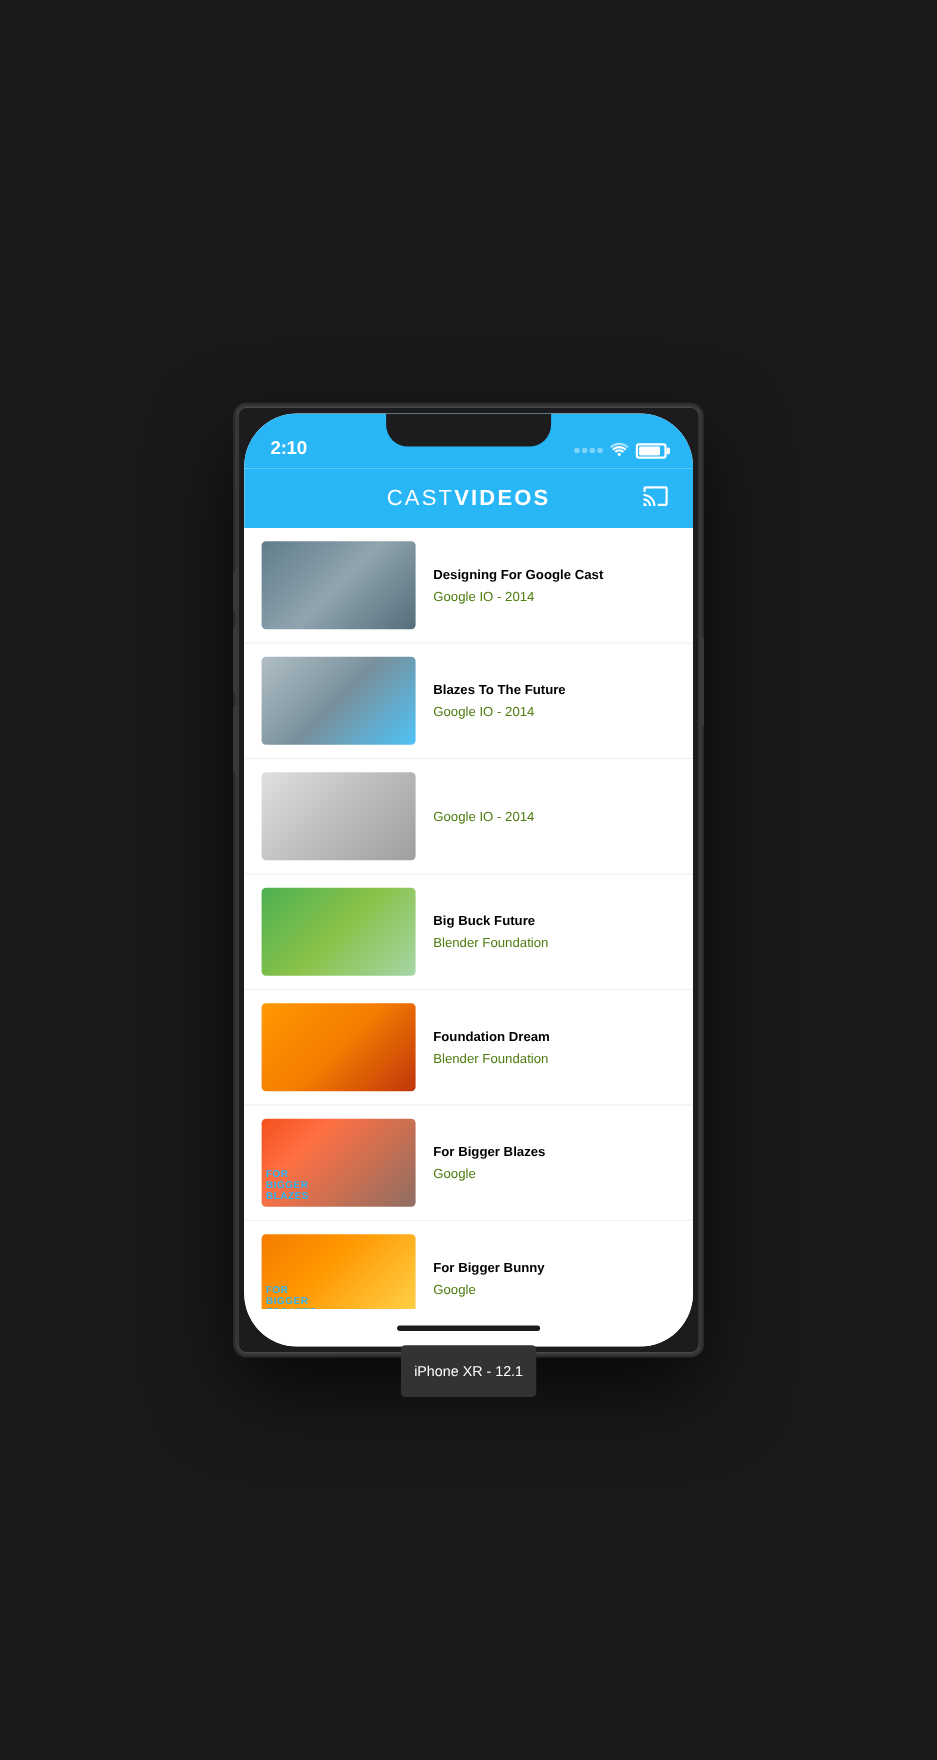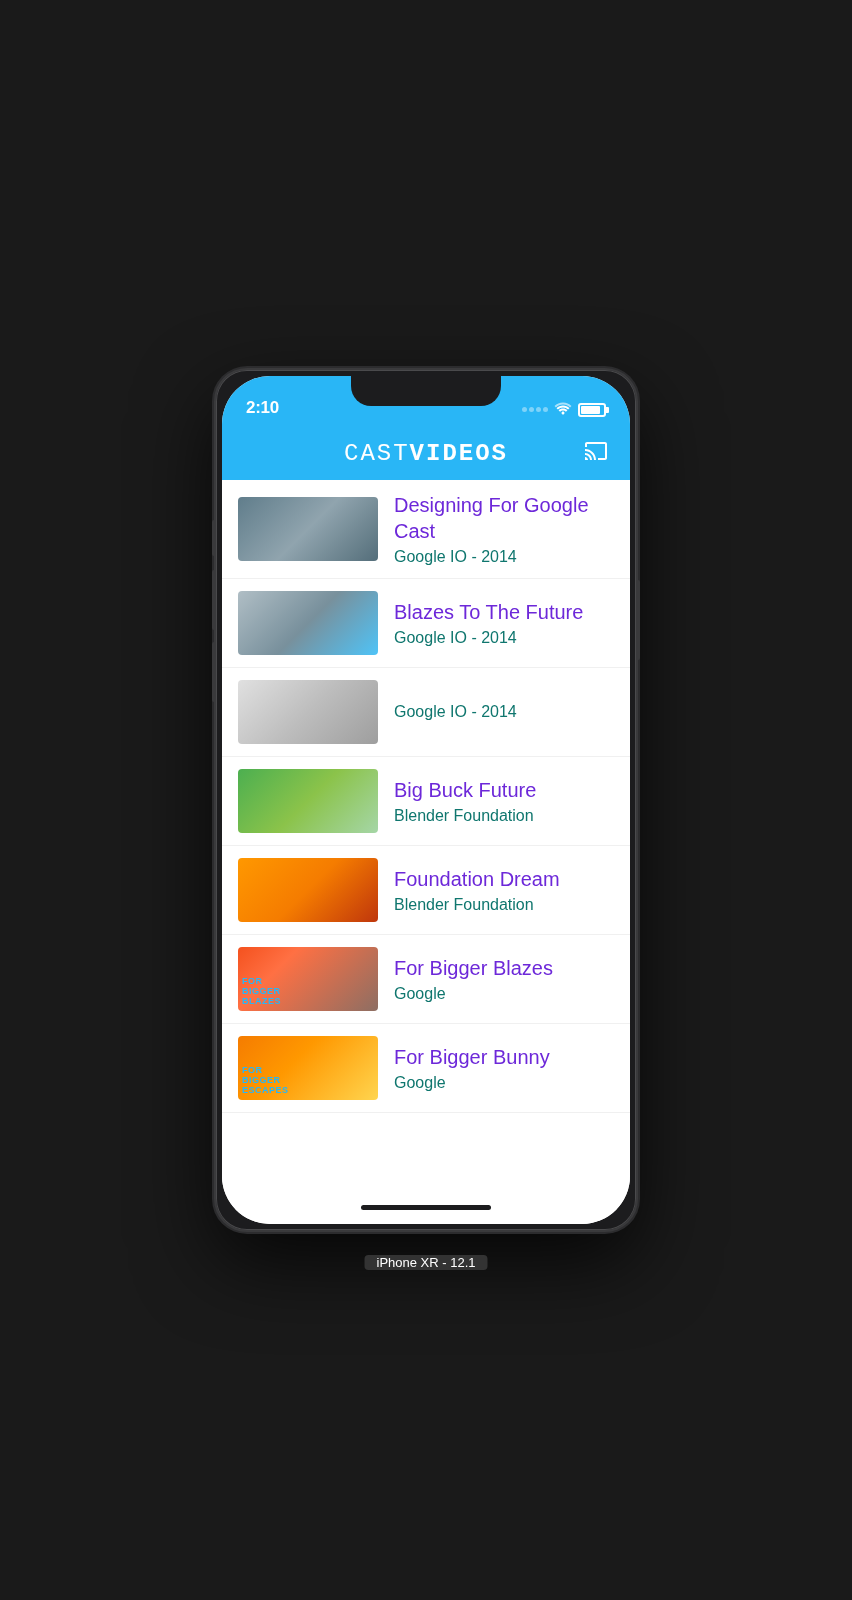--- a/index.html
+++ b/index.html
@@ -10,21 +10,21 @@
       justify-content: center;
       align-items: center;
       min-height: 100vh;
       font-family: -apple-system, BlinkMacSystemFont, 'Helvetica Neue', Arial, sans-serif;
     }
 
     .phone-outer {
       width: 420px;
       height: 860px;
       background: #1c1c1e;
-      border-radius: 31px;
+      border-radius: 8px;
       position: relative;
       box-shadow:
         0 0 0 2px #3a3a3c,
         0 0 0 4px #2c2c2e,
         0 30px 80px rgba(0,0,0,0.8),
         inset 0 0 0 1px #4a4a4c;
     }
 
     
     .btn-left-top {
@@ -167,25 +167,24 @@
       height: 54px;
       display: flex;
       align-items: center;
       justify-content: center;
       position: relative;
       padding: 0 20px;
     }
 
     .app-title {
       color: white;
-      font-size: 24px;
+      font-size: 20px;
       font-weight: 300;
       letter-spacing: 2px;
       text-transform: uppercase;
-      font-family: Liberation Mono, monospace;
     }
 
     .app-title-bold {
       font-weight: 700;
     }
 
     .cast-button {
       position: absolute;
       right: 20px;
       color: white;
@@ -207,44 +206,44 @@
     .video-item {
       display: flex;
       align-items: center;
       padding: 12px 16px;
       border-bottom: 1px solid #f0f0f0;
       cursor: pointer;
     }
 
     .video-thumbnail {
       width: 140px;
-      height: 64px;
+      height: 80px;
       border-radius: 4px;
       flex-shrink: 0;
       overflow: hidden;
       background: #ccc;
       position: relative;
     }
 
     .video-info {
       margin-left: 16px;
       flex: 1;
     }
 
     .video-title {
-      font-size: 20px;
-      color: #6d28d9;
-      font-weight: 400;
+      font-size: 12px;
+      color: #000000;
+      font-weight: 700;
       line-height: 1.3;
       margin-bottom: 4px;
     }
 
     .video-subtitle {
-      font-size: 16px;
-      color: #0f766e;
+      font-size: 12px;
+      color: #4d7c0f;
     }
 
     
     .home-indicator-area {
       position: absolute;
       bottom: 0;
       left: 0;
       right: 0;
       height: 34px;
       background: white;
@@ -262,21 +261,21 @@
 
     
     .device-label {
       position: absolute;
       bottom: -40px;
       left: 50%;
       transform: translateX(-50%);
       background: #333;
       color: white;
       font-size: 13px;
-      padding: 0 12px;
+      padding: 16px 12px;
       border-radius: 4px;
       white-space: nowrap;
     }
 
     
     .thumb-1 { background: linear-gradient(135deg, #607d8b 0%, #90a4ae 50%, #546e7a 100%); }
     .thumb-2 { background: linear-gradient(135deg, #b0bec5 0%, #78909c 50%, #4fc3f7 100%); }
     .thumb-3 { background: linear-gradient(135deg, #e0e0e0 0%, #bdbdbd 50%, #9e9e9e 100%); }
     .thumb-4 { background: linear-gradient(135deg, #4caf50 0%, #8bc34a 50%, #a5d6a7 100%); }
     .thumb-5 { background: linear-gradient(135deg, #ff9800 0%, #f57c00 50%, #bf360c 100%); }

